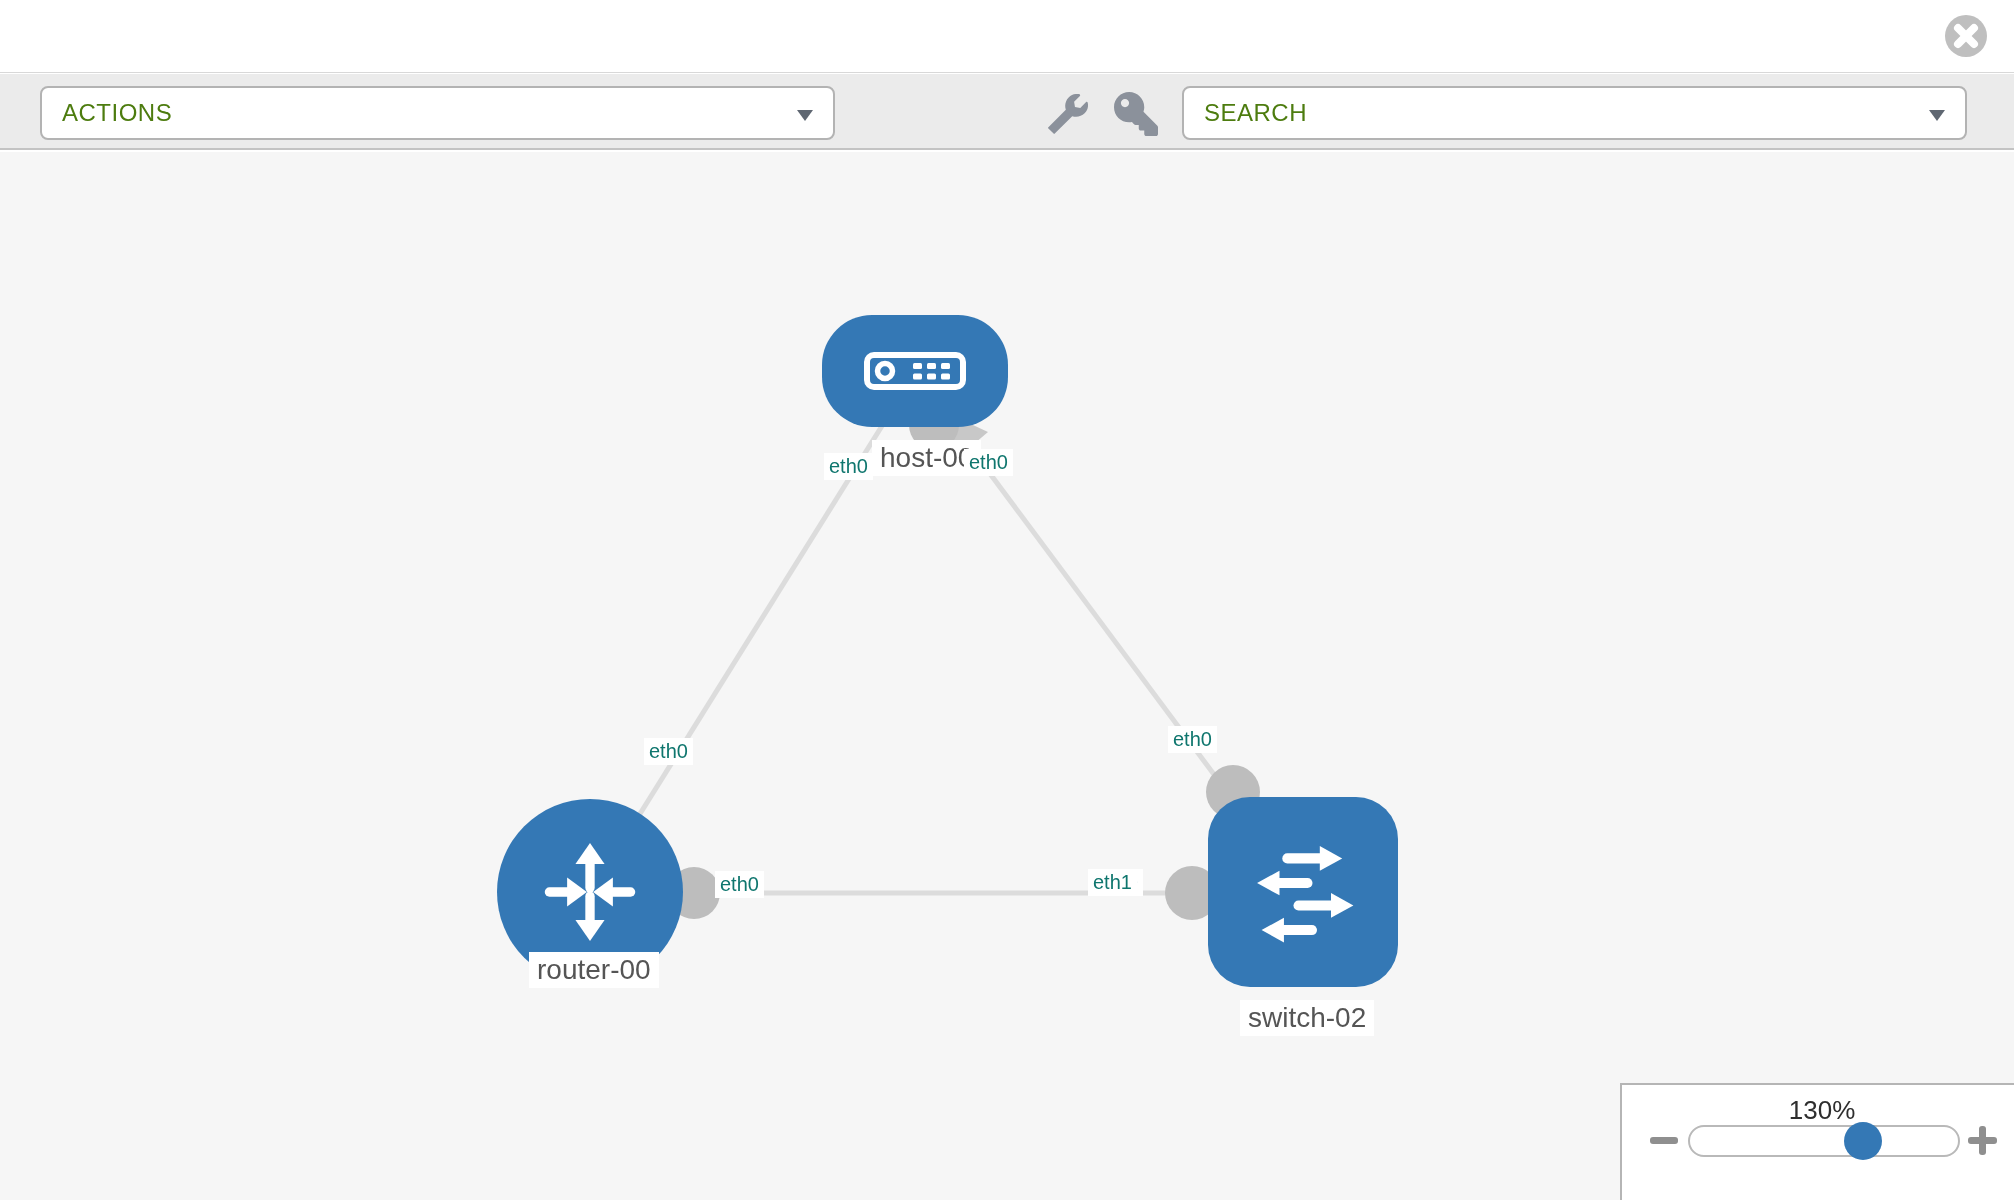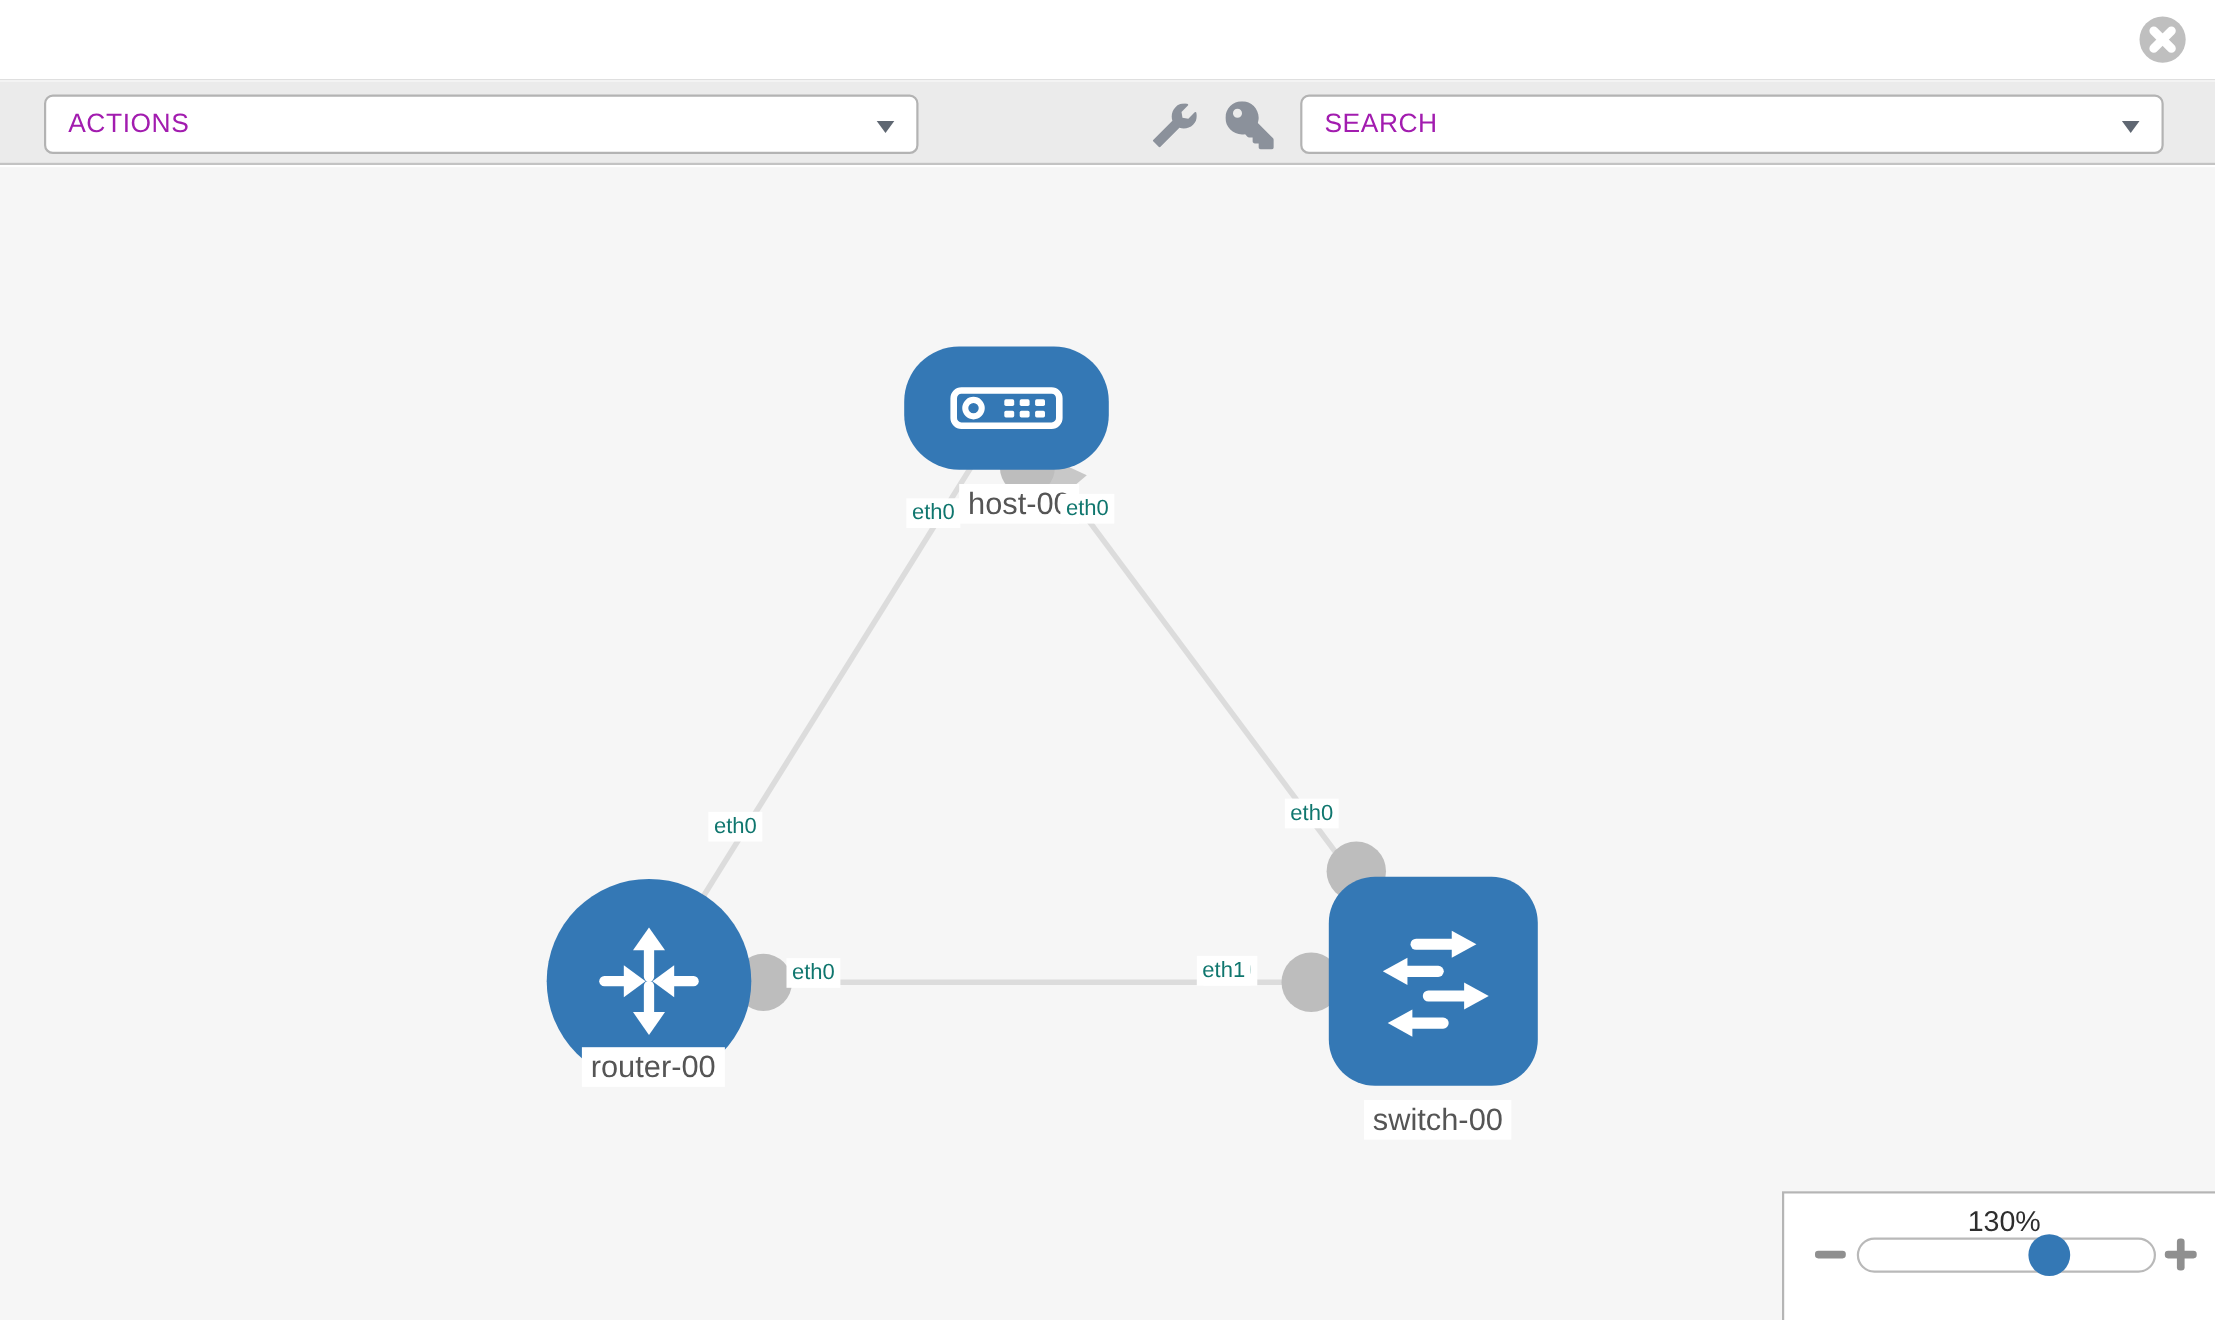--- a/index.html
+++ b/index.html
@@ -22,21 +22,21 @@
   
   .toolbar {
     position: absolute; left: 0; top: 74px; width: 2014px; height: 76px;
     background: #ebebeb; border-bottom: 2px solid #c3c3c3;
   }
   .dropdown {
     position: absolute; top: 12px; height: 54px;
     background: #ffffff; border: 2px solid #b3b3b3; border-radius: 8px;
     display: flex; align-items: center; padding: 0 20px;
   }
-  .dropdown-label { font-size: 24px; color: #a21caf; letter-spacing: 0.5px; }
+  .dropdown-label { font-size: 24px; color: #4d7c0f; letter-spacing: 0.5px; }
   .caret {
     position: absolute; right: 20px; top: 22px;
     width: 0; height: 0;
     border-left: 8px solid transparent; border-right: 8px solid transparent;
     border-top: 11px solid #5f6772;
   }
   .actions-dd { left: 40px;  width: 795px; }
   .search-dd  { left: 1182px; width: 785px; }
   .tool-icon { position: absolute; cursor: pointer; }
   .wrench-pos { left: 1048px; top: 20px; }
@@ -188,21 +188,21 @@
         <polygon points="85,20 65,9 65,31"></polygon>
         <polygon points="9,42 29,31 29,53"></polygon>
         <polygon points="95,62 75,51 75,73"></polygon>
         <polygon points="13,84 33,73 33,95"></polygon>
       </g>
     </svg>
   </div>
 
   <div class="graph-label node-label lbl-host">host-00</div>
   <div class="graph-label node-label lbl-router">router-00</div>
-  <div class="graph-label node-label lbl-switch">switch-00</div>
+  <div class="graph-label node-label lbl-switch">switch-02</div>
 
   <div class="graph-label if-label if-host-left">eth0</div>
   <div class="graph-label if-label if-host-right">eth0</div>
   <div class="graph-label if-label if-router-top">eth0</div>
   <div class="graph-label if-label if-switch-top">eth0</div>
   <div class="graph-label if-label if-router-right">eth0</div>
   <div class="graph-label if-label if-switch-left-back">eth0</div>
   <div class="graph-label if-label if-switch-left-front">eth1</div>
 
   <div class="zoom-panel">

